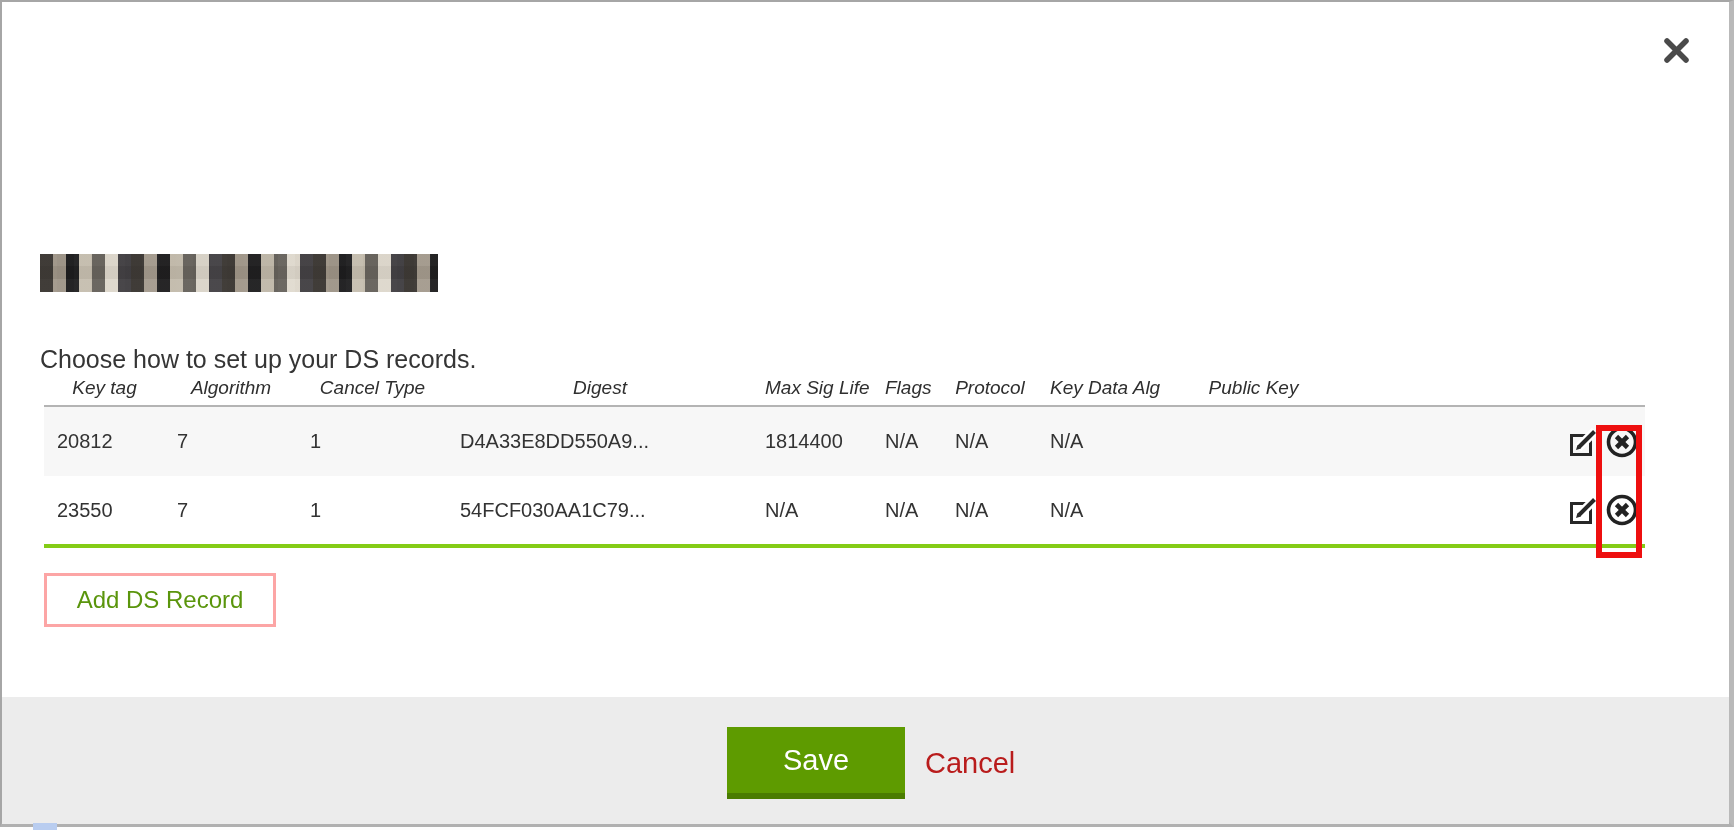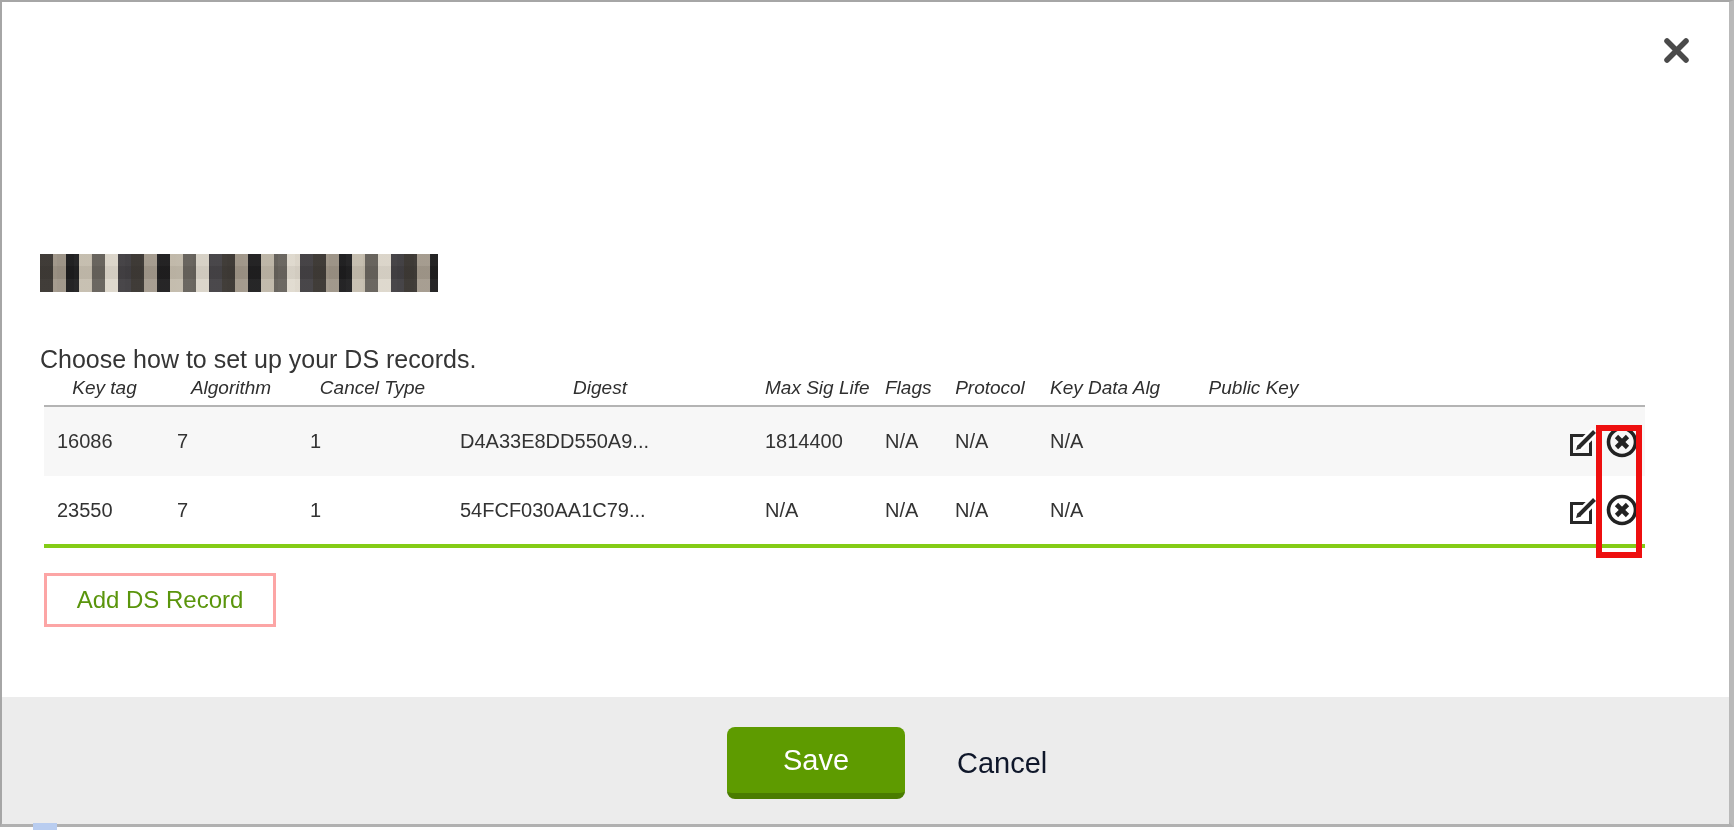--- a/index.html
+++ b/index.html
@@ -97,29 +97,29 @@
   .footer {
     position: absolute; left: 0; top: 695px;
     width: 1727px; height: 127px;
     background: #ececec;
   }
   .save-btn {
     position: absolute; left: 725px; top: 30px;
     width: 178px; height: 72px;
     background: #5e9b00;
     border: none; border-bottom: 6px solid #4a7c00;
-    border-radius: 8px;
+    border-radius: 0;
     color: #ffffff; font-size: 29px;
     font-family: "Liberation Sans", sans-serif;
     cursor: pointer;
   }
   .cancel-link {
     position: absolute; left: 923px; top: 50px;
-    font-size: 29px; color: #0f172a;
-    text-decoration: none; cursor: pointer; margin-left: 32px;
+    font-size: 29px; color: #b91c1c;
+    text-decoration: none; cursor: pointer;
   }
 
   .bg-fragment {
     position: absolute; left: 33px; top: 823px;
     width: 24px; height: 7px;
     background: #b9cdf0;
   }
 </style>
 </head>
 <body>
@@ -163,21 +163,21 @@
           <th>Max Sig Life</th>
           <th>Flags</th>
           <th>Protocol</th>
           <th>Key Data Alg</th>
           <th>Public Key</th>
           <th></th>
         </tr>
       </thead>
       <tbody>
         <tr class="row-odd">
-          <td>16086</td>
+          <td>20812</td>
           <td>7</td>
           <td>1</td>
           <td>D4A33E8DD550A9...</td>
           <td>1814400</td>
           <td>N/A</td>
           <td>N/A</td>
           <td>N/A</td>
           <td></td>
           <td class="actions-cell">
             <div class="icons-wrap">

